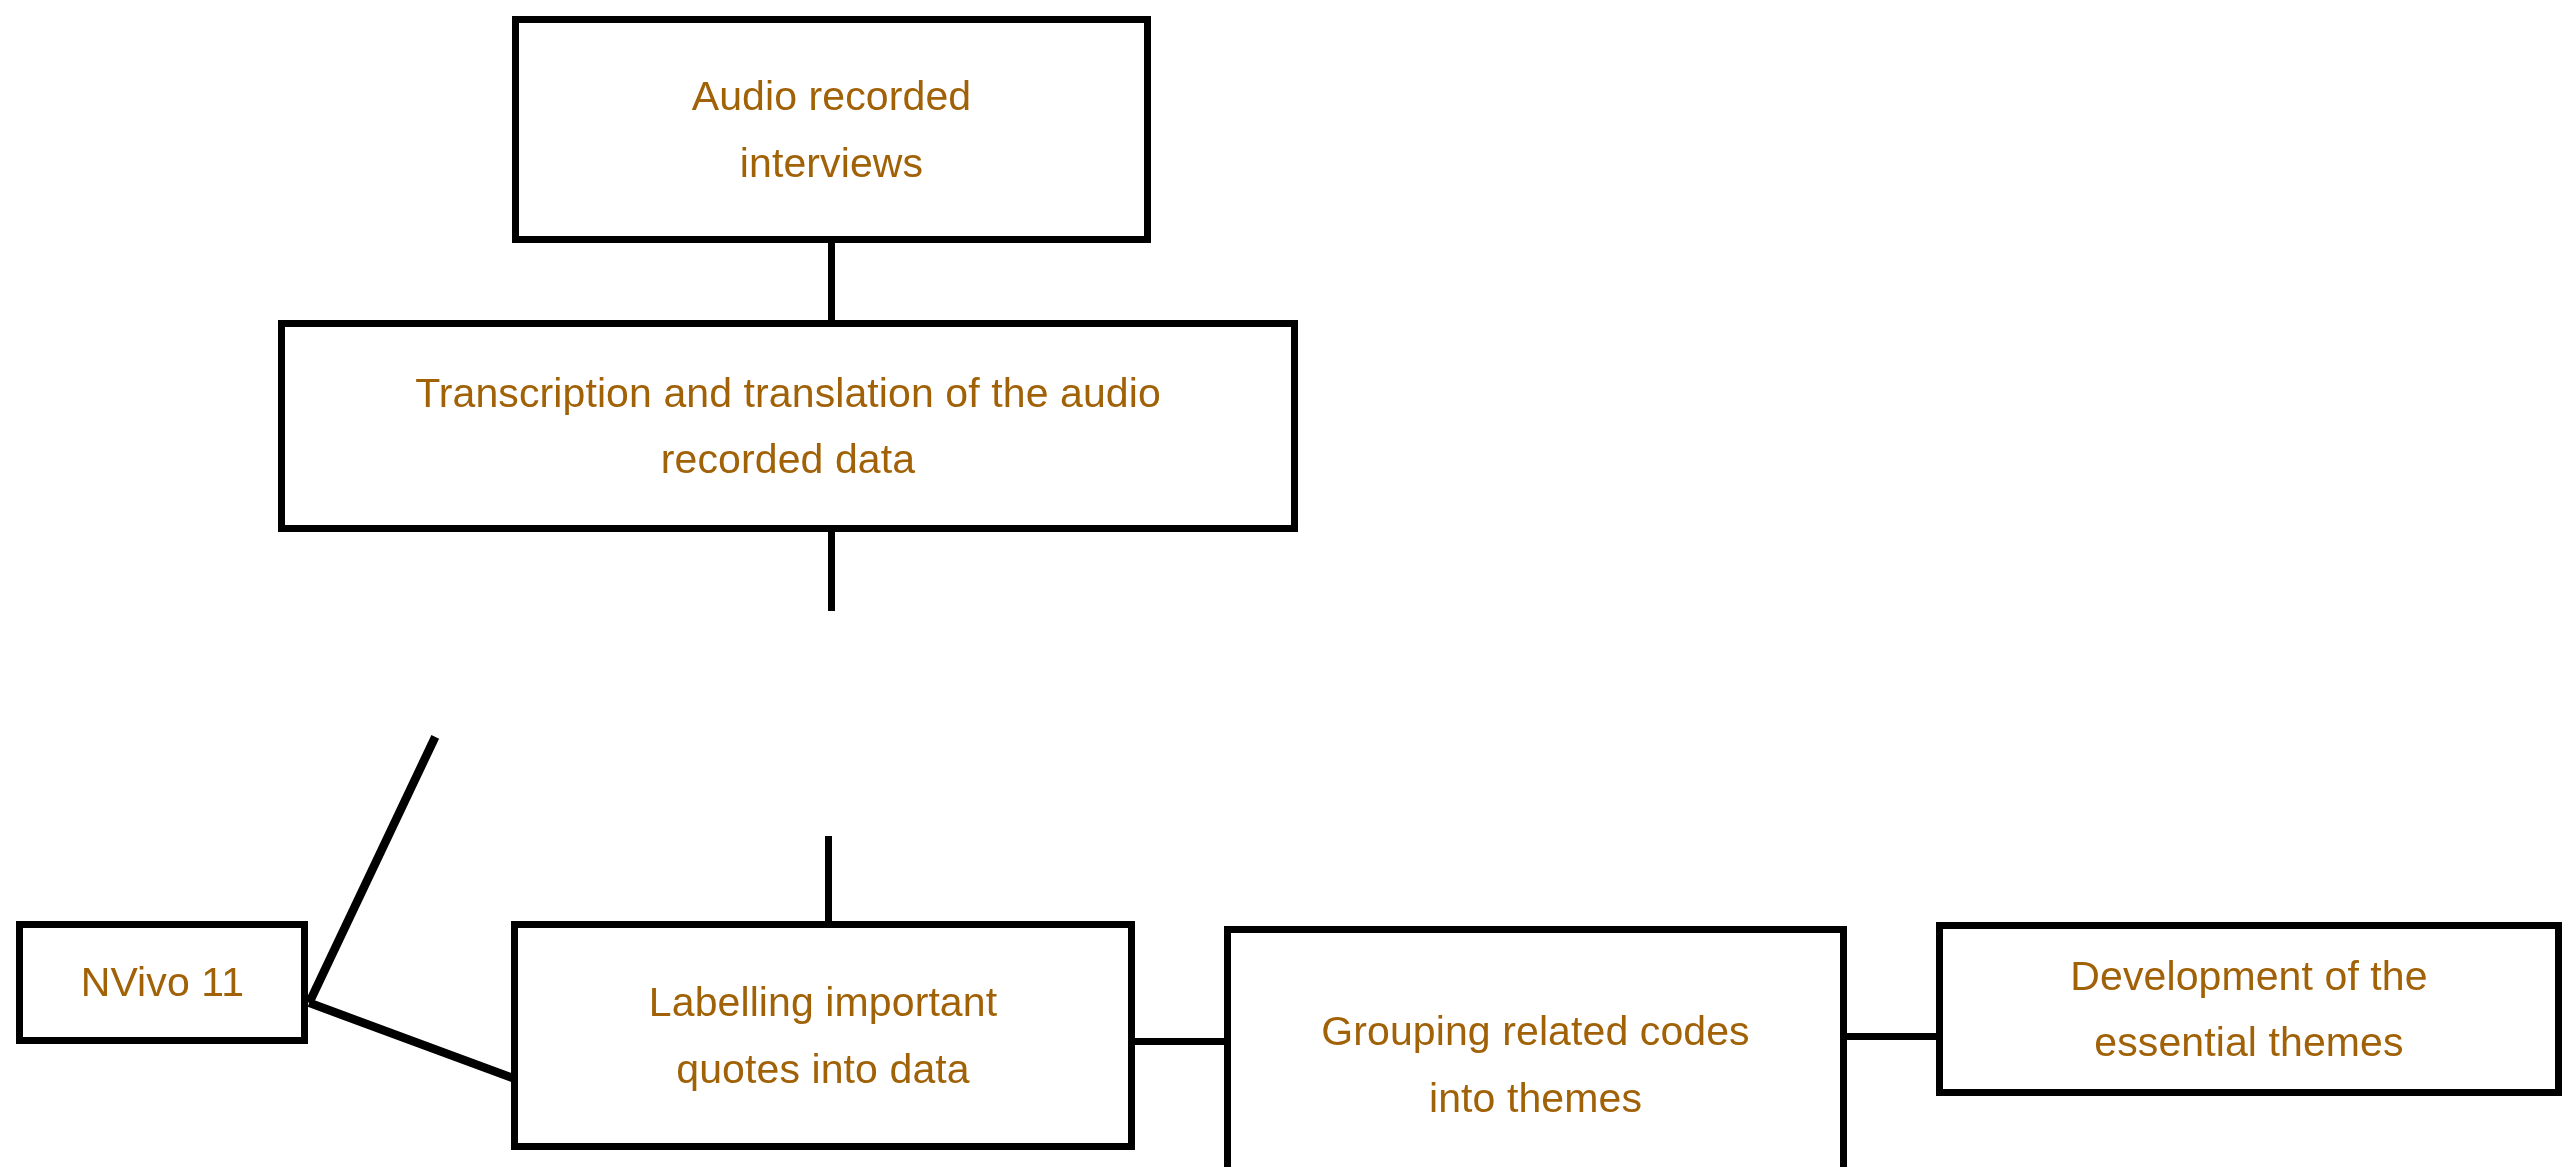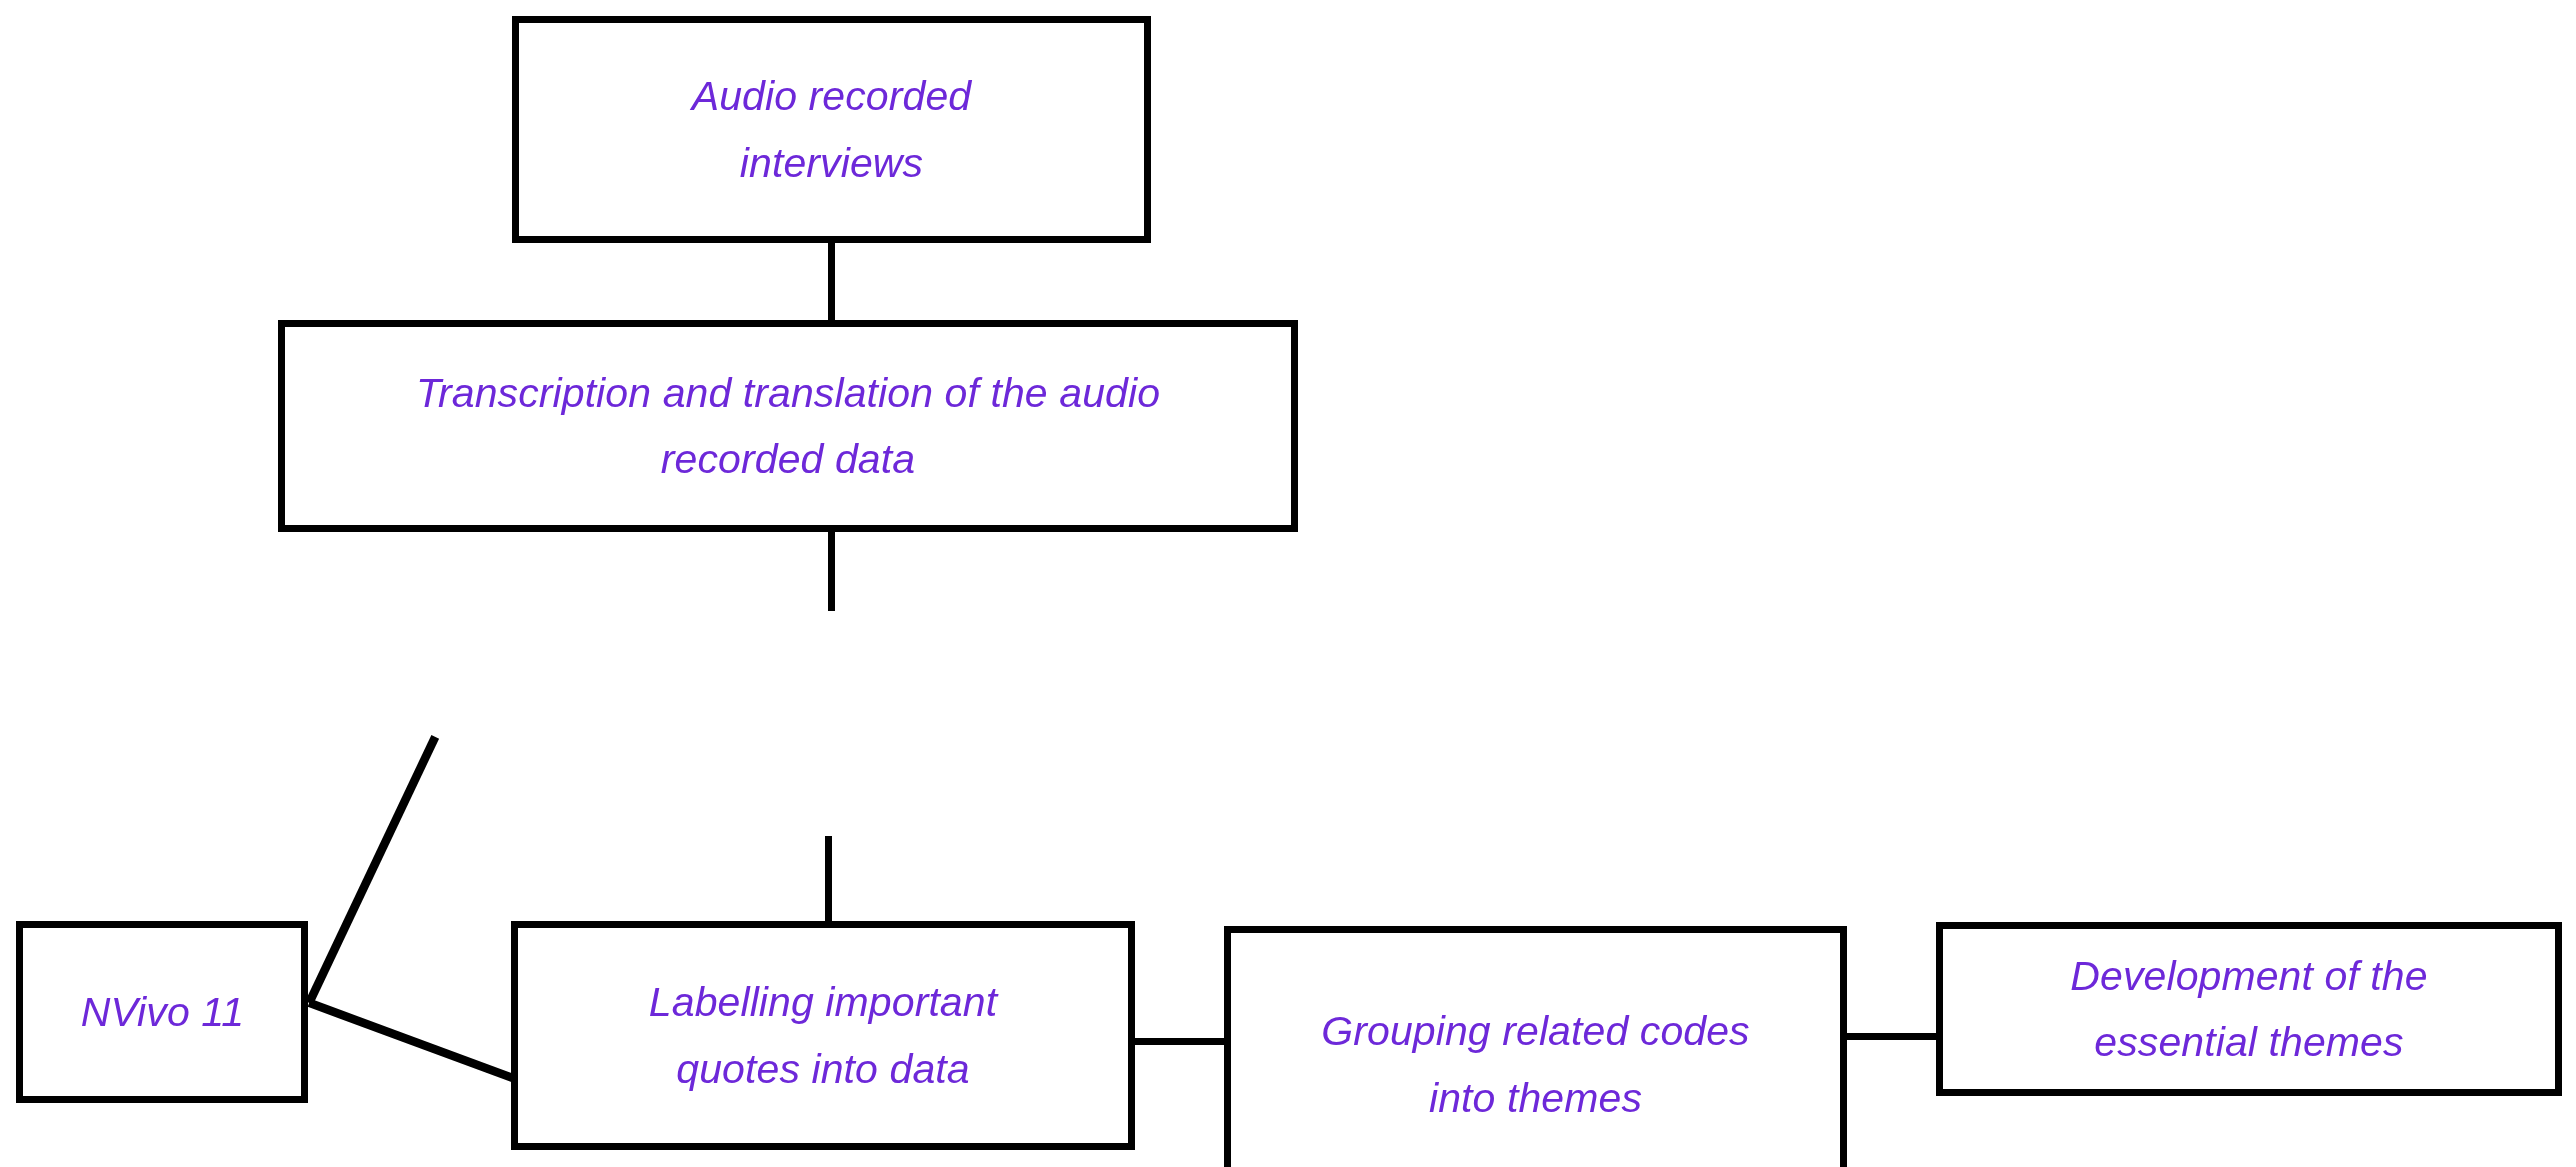--- a/index.html
+++ b/index.html
@@ -23,28 +23,27 @@
     background: #ffffff;
     border: 7.2px solid #000000;
     display: flex;
     align-items: center;
     justify-content: center;
     text-align: center;
     z-index: 3;
   }
   .node-label {
     display: block;
-    color: #6d28d9;
+    color: #a16207;
     font-family: "Liberation Sans", sans-serif;
     font-size: 41px;
     line-height: 1.62;
     letter-spacing: 0.1px;
     padding: 0 17px;
     white-space: pre-line;
-    font-style: italic;
   }
   .connector {
     position: absolute;
     background: #000000;
     z-index: 1;
   }
   .connector-v {
     width: 7.2px;
   }
   .connector-h {
@@ -95,18 +94,18 @@
   <div class="node" style="left:1224px; top:926px; width:623px; height:277px;">
     <span class="node-label">Grouping related codes
 into themes</span>
   </div>
 
   <div class="node" style="left:1936px; top:922px; width:626px; height:174px;">
     <span class="node-label">Development of the
 essential themes</span>
   </div>
 
-  <div class="node" style="left:16.4px; top:921px; width:292px; height:182px;">
+  <div class="node" style="left:16.4px; top:921px; width:292px; height:123px;">
     <span class="node-label">NVivo 11</span>
   </div>
 
 </div>
 
 
 </body></html>

